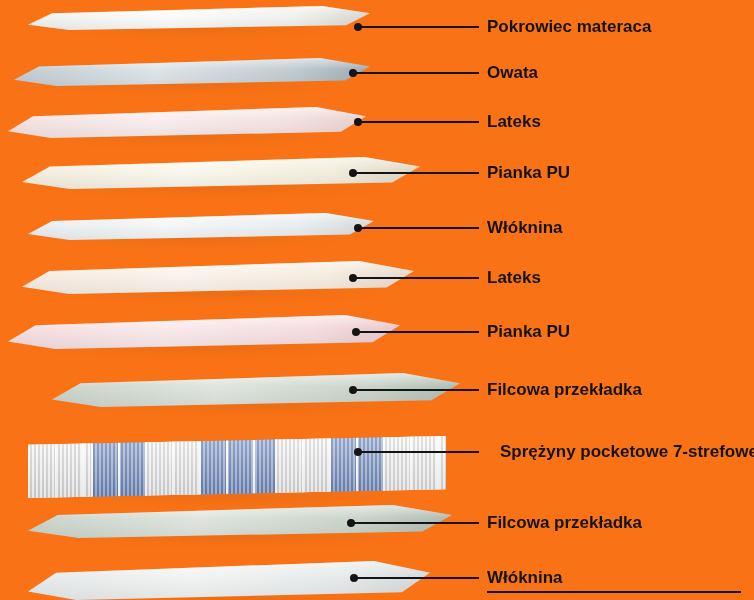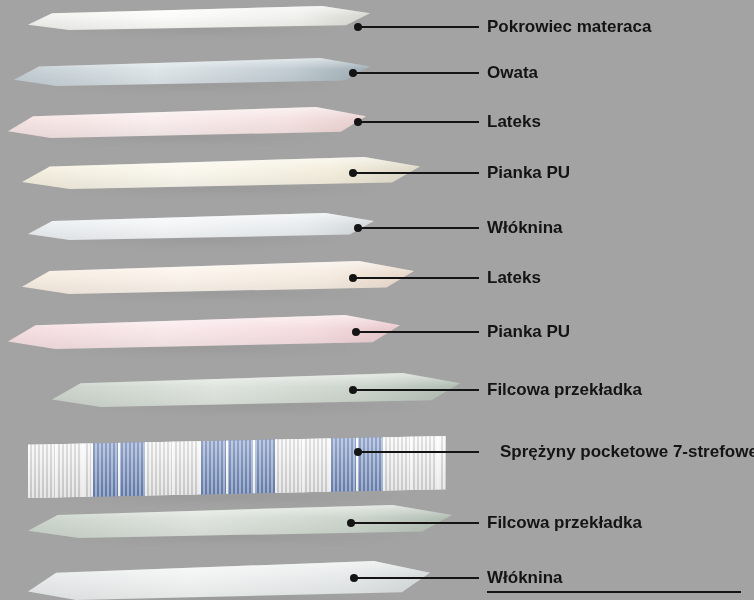--- a/index.html
+++ b/index.html
@@ -5,21 +5,21 @@
   html, body { margin: 0; padding: 0; }
   body {
     width: 754px; height: 600px;
     background: #ffffff;
     font-family: "Liberation Sans", sans-serif;
     overflow: hidden;
   }
   .stage {
     position: relative;
     width: 754px; height: 600px;
-    background: #a3a3a3;
+    background: #f97316;
     overflow: hidden;
   }
   .layer-shape { position: absolute; }
   .layer-shadow {
     position: absolute;
     border-radius: 50%;
     filter: blur(4px);
     background: radial-gradient(ellipse at center, rgba(0,0,0,0.10), rgba(0,0,0,0) 70%);
   }
   .sheet {

